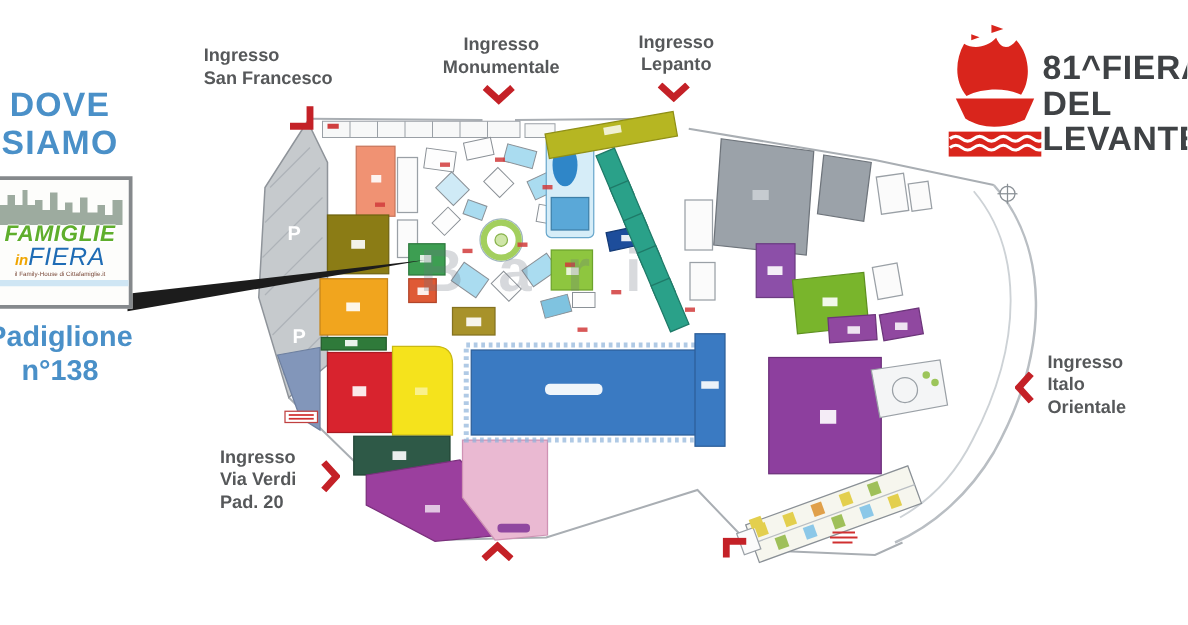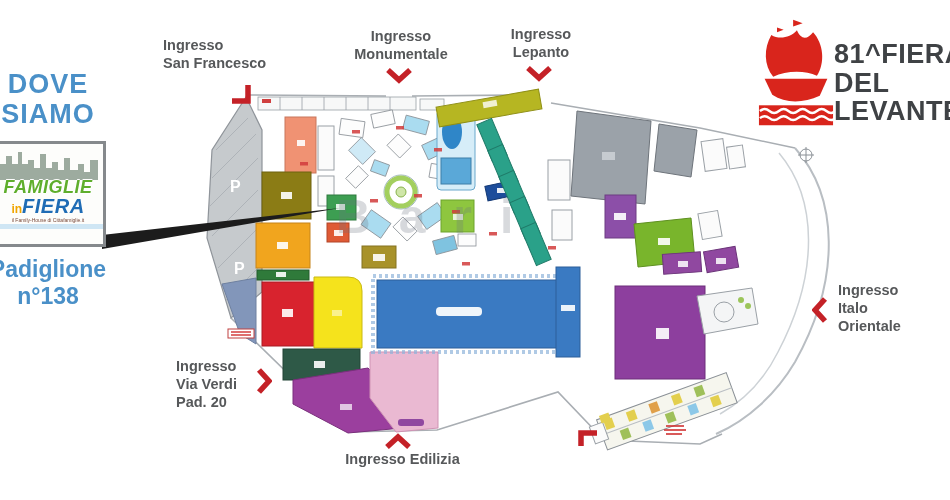--- a/index.html
+++ b/index.html
@@ -8,22 +8,22 @@
   .abs{position:absolute;}
   .pre{white-space:pre-line;}
   
   .dove{left:-18px;top:70px;width:132px;text-align:center;font-size:27px;font-weight:bold;
         color:#4a90c8;line-height:1.1;letter-spacing:1px;}
   .logo-card{left:-10px;top:141px;width:116px;height:106px;border:3px solid #85898c;
              background:#fdfdfb;box-sizing:border-box;overflow:hidden;text-align:center;}
   .logo-card svg{display:block;margin:0 auto;}
   .logo-famiglie{font-size:18px;font-weight:bold;font-style:italic;color:#5fae2c;line-height:1;
                  text-shadow:1px 0 #fff,-1px 0 #fff,0 1px #fff,0 -1px #fff;letter-spacing:.5px;margin-top:-2px;}
-  .logo-in{font-size:12px;font-weight:bold;color:#f0a500;}
-  .logo-fiera{font-size:20px;font-weight:bold;font-style:italic;color:#1f6cb5;letter-spacing:.5px;}
+  .logo-in{font-size:12px;font-weight:bold;font-style:italic;color:#f0a500;}
+  .logo-fiera{font-size:20px;font-weight:normal;font-style:italic;color:#1f6cb5;letter-spacing:.5px;}
   .logo-tagline{font-size:5px;color:#7a4a3a;white-space:nowrap;overflow:hidden;margin-top:1px;}
   .logo-bar{height:5px;background:#cfe6f4;margin-top:1px;}
   .pavilion{left:-22px;top:256px;width:140px;text-align:center;font-size:23px;font-weight:bold;
             color:#4a90c8;line-height:1.18;}
   
   .brand-text{left:834px;top:40px;width:200px;font-size:27px;font-weight:bold;color:#3f4245;
               line-height:1.06;letter-spacing:.5px;white-space:nowrap;}
   
   .entrance{color:#56585a;font-weight:bold;font-size:14.5px;line-height:1.25;}
   .ctr{text-align:center;}
@@ -312,21 +312,20 @@
 
   <div class="abs entrance pre" style="left:176px;top:357px;width:90px;">Ingresso
 Via Verdi
 Pad. 20</div>
   <div class="abs arrow" style="left:256px;top:368px;">
     <svg width="16" height="26">
         <path d="M3,2 L13,13 L3,24" stroke="#c42127" stroke-width="5.5" fill="none"></path>
       </svg>
   </div>
 
-  <div class="abs entrance ctr" style="left:330px;top:450px;width:145px;">Ingresso Edilizia</div>
   <div class="abs arrow" style="left:385px;top:433px;">
     <svg width="26" height="16">
         <path d="M2,14 L13,4 L24,14" stroke="#c42127" stroke-width="5.5" fill="none"></path>
       </svg>
   </div>
 
   <div class="abs arrow" style="left:578px;top:430px;">
     <svg width="24" height="20">
         <path d="M3,16 V3 H19" stroke="#c42127" stroke-width="5.5" fill="none"></path>
       </svg>

